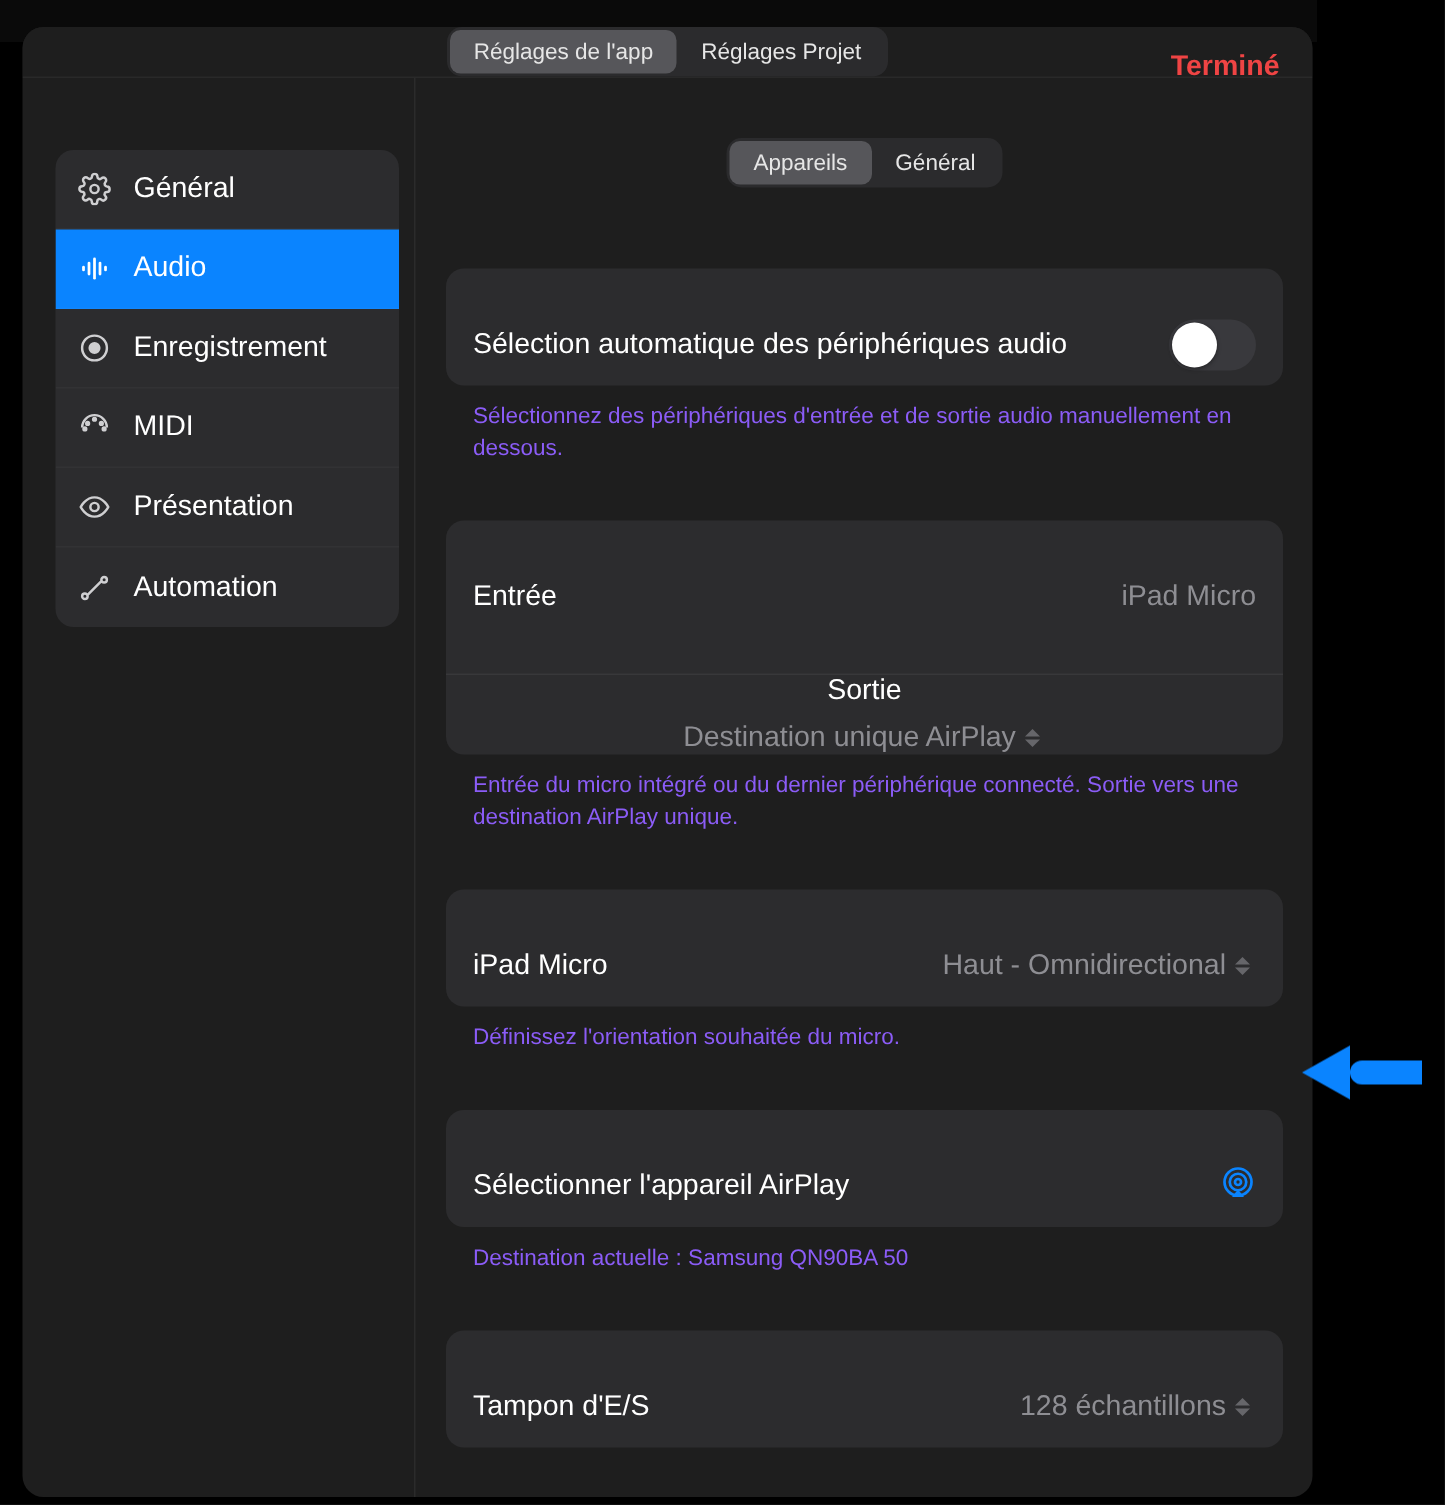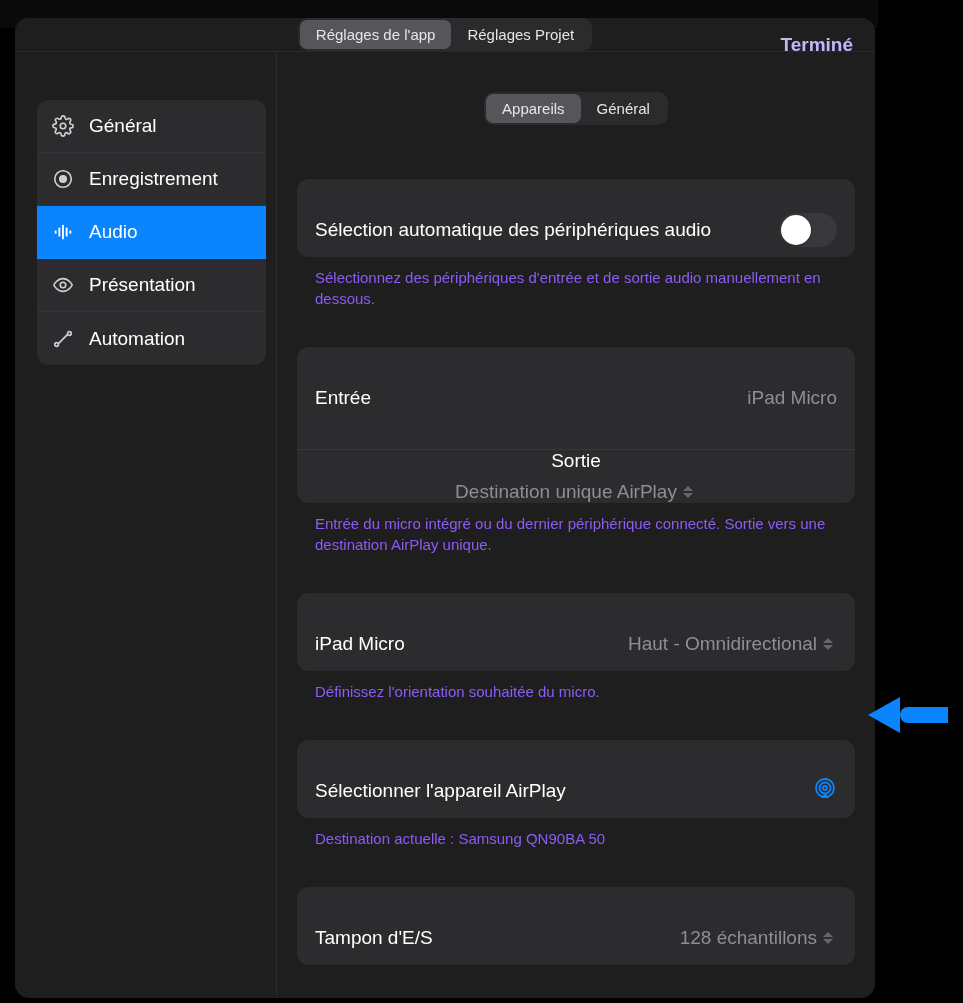--- a/index.html
+++ b/index.html
@@ -50,21 +50,21 @@
     font-size: 15px;
     color: #e6e6e6;
     border-radius: 7px;
     cursor: pointer;
   }
   .seg-btn.active { background: #56565a; }
   .done-btn {
     position: absolute;
     right: 22px;
     top: 16px;
-    color: #c4b5fd;
+    color: #ef4444;
     font-size: 19px;
     font-weight: 600;
     cursor: pointer;
   }
   .modal-body {
     flex: 1;
     display: flex;
   }
   .sidebar {
     width: 262px;
@@ -225,40 +225,53 @@
       <div class="sidebar-card">
         <div class="sidebar-item">
           <span class="sb-icon">
             <svg width="22" height="22" viewBox="0 0 24 24" fill="none" stroke="currentColor" stroke-width="1.8">
                 <circle cx="12" cy="12" r="3"></circle>
                 <path d="M19.4 15a1.7 1.7 0 0 0 .34 1.87l.06.06a2 2 0 1 1-2.83 2.83l-.06-.06a1.7 1.7 0 0 0-1.87-.34 1.7 1.7 0 0 0-1.03 1.56V21a2 2 0 1 1-4 0v-.09a1.7 1.7 0 0 0-1.11-1.56 1.7 1.7 0 0 0-1.87.34l-.06.06a2 2 0 1 1-2.83-2.83l.06-.06a1.7 1.7 0 0 0 .34-1.87 1.7 1.7 0 0 0-1.56-1.03H3a2 2 0 1 1 0-4h.09a1.7 1.7 0 0 0 1.56-1.11 1.7 1.7 0 0 0-.34-1.87l-.06-.06a2 2 0 1 1 2.83-2.83l.06.06a1.7 1.7 0 0 0 1.87.34h.08A1.7 1.7 0 0 0 10.12 3.1V3a2 2 0 1 1 4 0v.09a1.7 1.7 0 0 0 1.03 1.56 1.7 1.7 0 0 0 1.87-.34l.06-.06a2 2 0 1 1 2.83 2.83l-.06.06a1.7 1.7 0 0 0-.34 1.87v.08a1.7 1.7 0 0 0 1.56 1.03H21a2 2 0 1 1 0 4h-.09a1.7 1.7 0 0 0-1.56 1.03z"></path>
               </svg>
           </span>
           <span class="sb-label">Général</span>
         </div>
-        <div class="sidebar-item">
-          <span class="sb-icon">
-            <svg width="22" height="22" viewBox="0 0 24 24" fill="none" stroke="currentColor" stroke-width="1.8">
-                <circle cx="12" cy="12" r="9"></circle>
-                <circle cx="12" cy="12" r="3.5" fill="currentColor"></circle>
-              </svg>
-          </span>
-          <span class="sb-label">Enregistrement</span>
-        </div>
         <div class="sidebar-item active">
           <span class="sb-icon">
             <svg width="22" height="22" viewBox="0 0 24 24" fill="currentColor">
                 <rect x="3" y="10" width="2" height="4" rx="1"></rect>
                 <rect x="7" y="7" width="2" height="10" rx="1"></rect>
                 <rect x="11" y="4" width="2" height="16" rx="1"></rect>
                 <rect x="15" y="7" width="2" height="10" rx="1"></rect>
                 <rect x="19" y="10" width="2" height="4" rx="1"></rect>
               </svg>
           </span>
           <span class="sb-label">Audio</span>
+        </div>
+        <div class="sidebar-item">
+          <span class="sb-icon">
+            <svg width="22" height="22" viewBox="0 0 24 24" fill="none" stroke="currentColor" stroke-width="1.8">
+                <circle cx="12" cy="12" r="9"></circle>
+                <circle cx="12" cy="12" r="3.5" fill="currentColor"></circle>
+              </svg>
+          </span>
+          <span class="sb-label">Enregistrement</span>
+        </div>
+        <div class="sidebar-item">
+          <span class="sb-icon">
+            <svg width="22" height="22" viewBox="0 0 24 24" fill="none" stroke="currentColor" stroke-width="1.8">
+                <path d="M3 12a9 9 0 0 1 18 0"></path>
+                <circle cx="12" cy="6" r="1" fill="currentColor"></circle>
+                <circle cx="7" cy="9" r="1" fill="currentColor"></circle>
+                <circle cx="17" cy="9" r="1" fill="currentColor"></circle>
+                <circle cx="5" cy="13" r="1" fill="currentColor"></circle>
+                <circle cx="19" cy="13" r="1" fill="currentColor"></circle>
+              </svg>
+          </span>
+          <span class="sb-label">MIDI</span>
         </div>
         <div class="sidebar-item">
           <span class="sb-icon">
             <svg width="22" height="22" viewBox="0 0 24 24" fill="none" stroke="currentColor" stroke-width="1.8">
                 <path d="M2 12s3.5-7 10-7 10 7 10 7-3.5 7-10 7S2 12 2 12z"></path>
                 <circle cx="12" cy="12" r="3"></circle>
               </svg>
           </span>
           <span class="sb-label">Présentation</span>
         </div>

